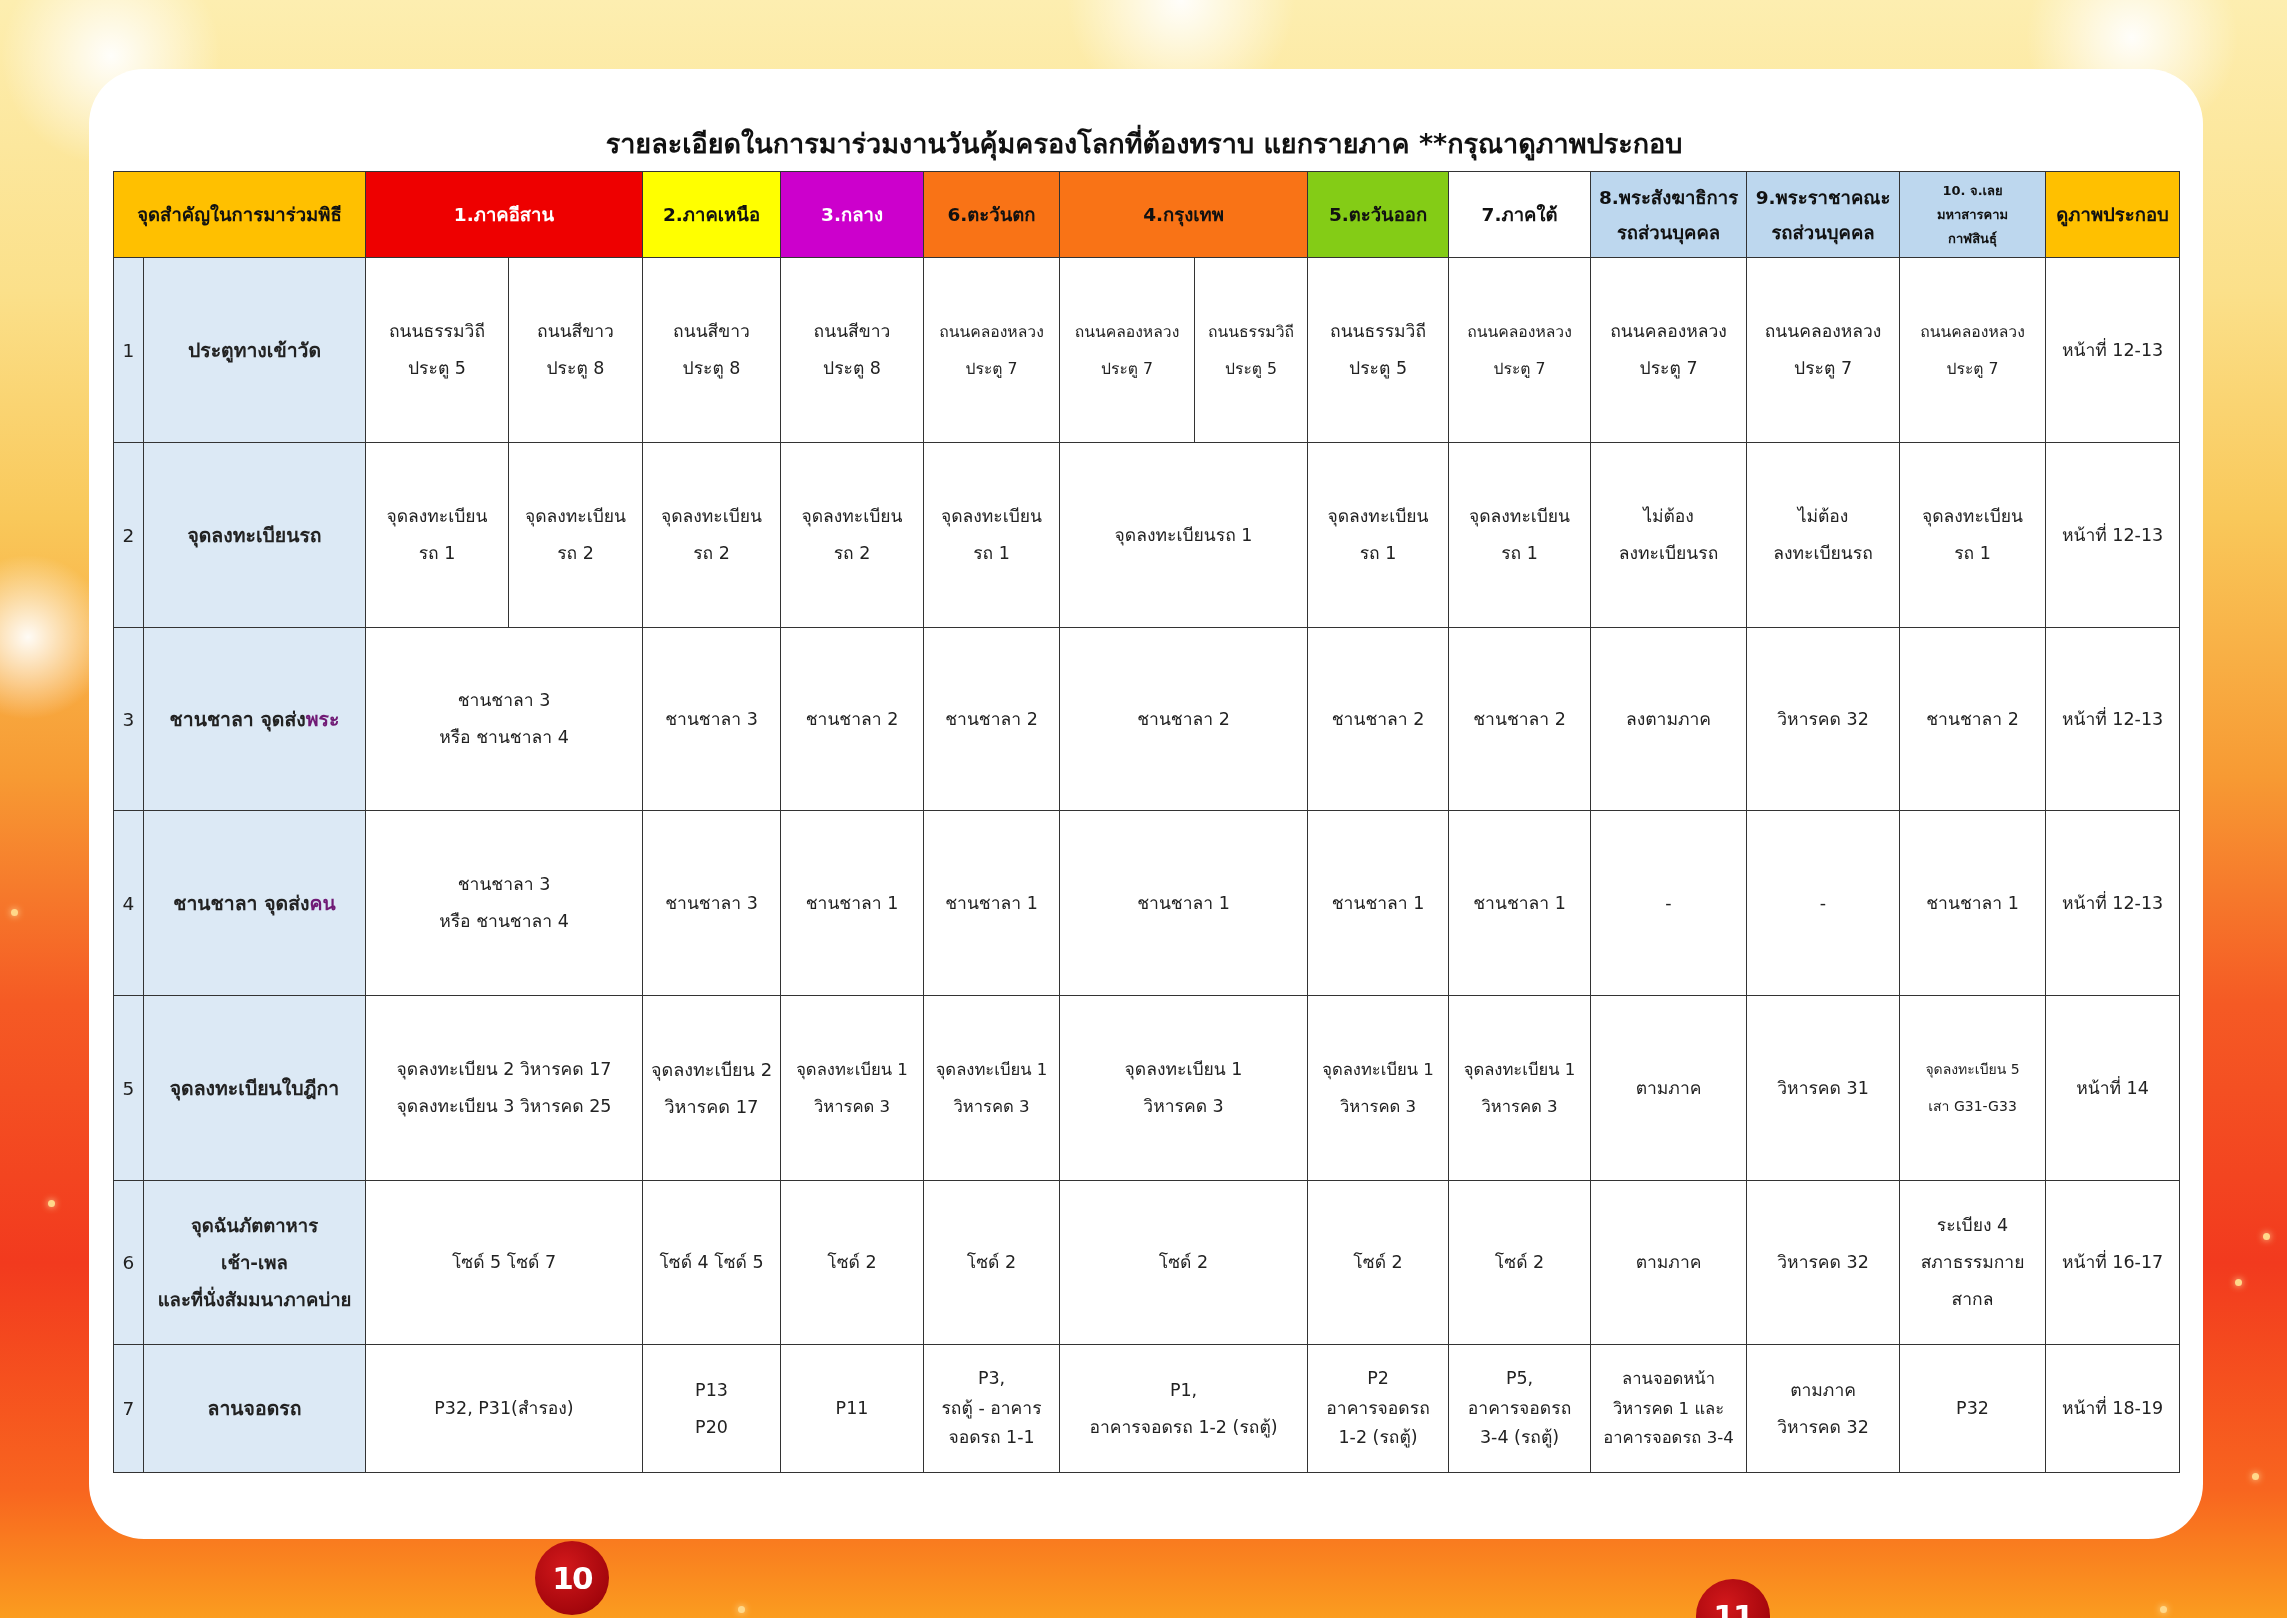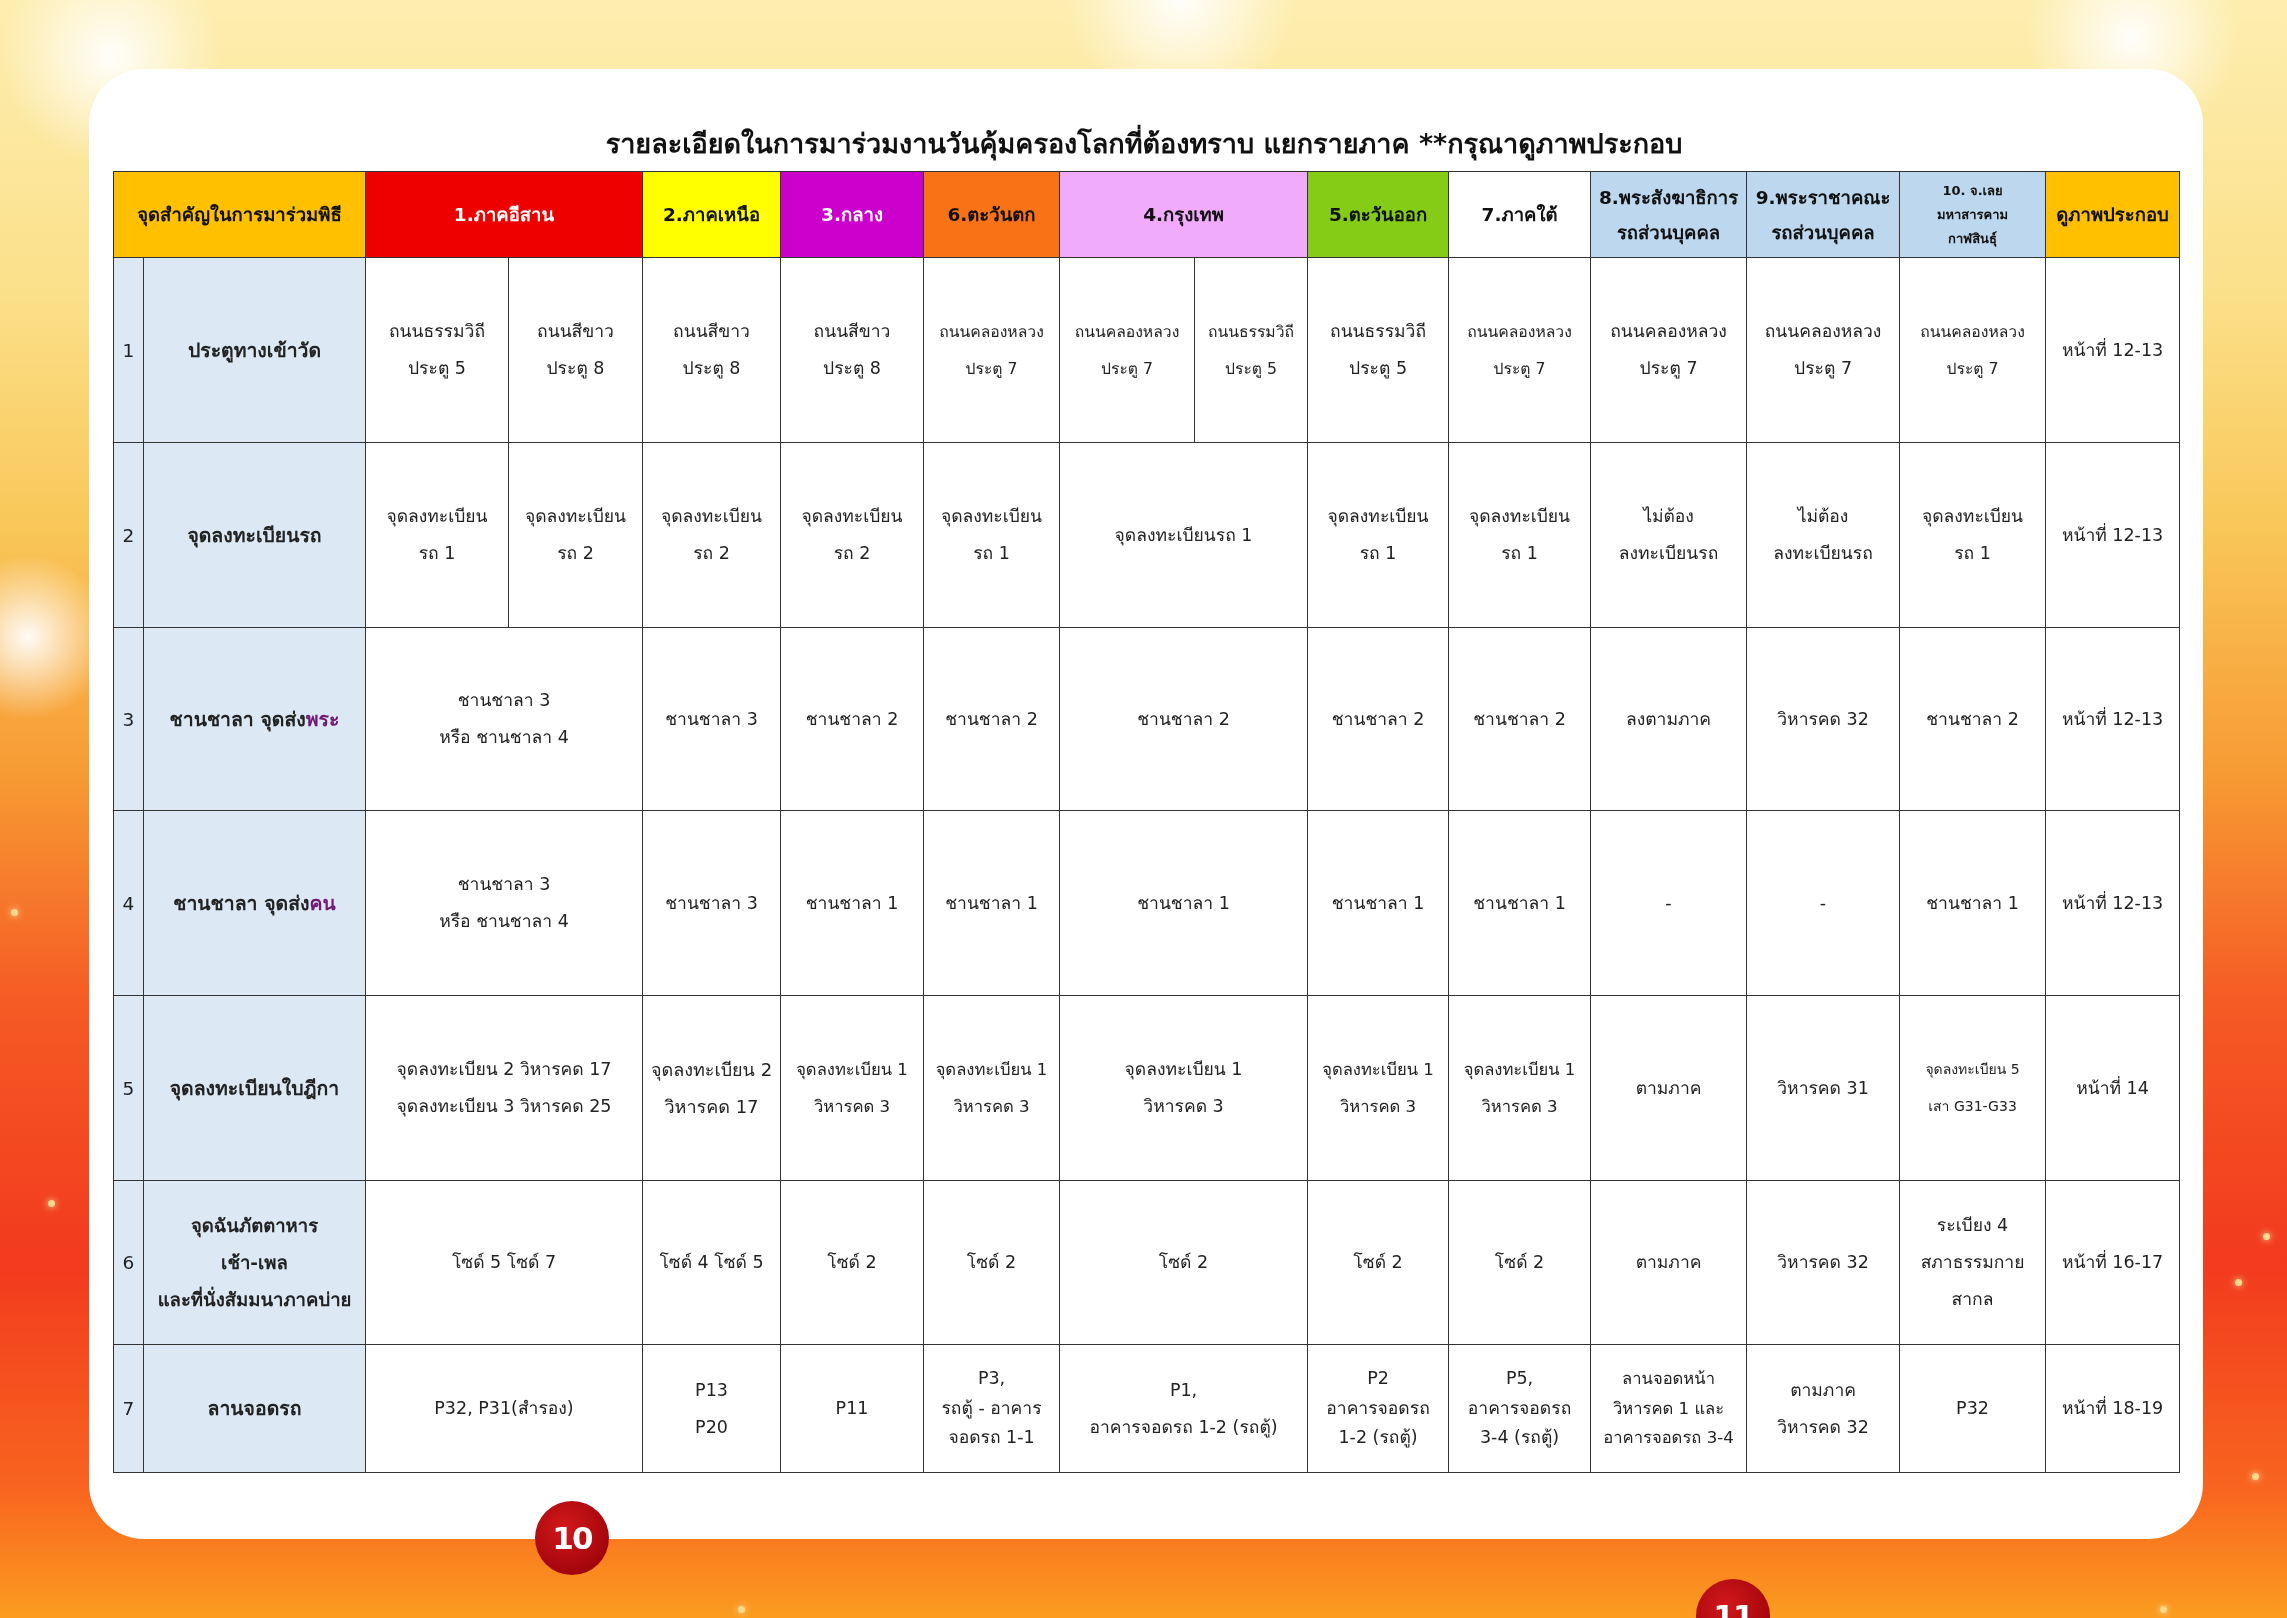--- a/index.html
+++ b/index.html
@@ -26,21 +26,21 @@
   table.grid td, table.grid th {
     border:1.8px solid #333; text-align:center; vertical-align:middle;
     padding:1.8px 1.8px; line-height:37px; word-break:break-word;
   }
   table.grid th { font-weight:bold; font-size:18.5px; line-height:35px; }
   .h-key { background:#ffc000; color:#111; }
   .h-isan { background:#ee0000; color:#fff; }
   .h-north { background:#ffff00; color:#111; }
   .h-central { background:#cc00cc; color:#fff; }
   .h-west { background:#f97316; color:#111; }
-  .h-bkk { background:#f0abfc; color:#111; }
+  .h-bkk { background:#f97316; color:#111; }
   .h-east { background:#84cc16; color:#111; }
   .h-south { background:#ffffff; color:#111; }
   .h-blue { background:#bdd7ee; color:#111; }
   .h-small { font-size:13px !important; line-height:24px !important; }
   td.num { background:#dce9f5; font-size:18.5px; }
   td.label { background:#dce9f5; font-weight:bold; font-size:19.4px; }
   .red { color:#701a75; }
   .line { display:block; }
   .badge {
     position:absolute; width:74px; height:74px; border-radius:50%;
@@ -351,15 +351,15 @@
     <td>
           <span class="line">ตามภาค</span>
           <span class="line">วิหารคด 32</span>
         </td>
     <td>P32</td>
     <td>หน้าที่ 18-19</td>
   </tr>
 </tbody>
   </table>
 
-<div class="badge" style="left:535px;top:1501px;">10</div>
+<div class="badge" style="left:535px;top:1541px;">10</div>
 <div class="badge" style="left:1696px;top:1579px;">11</div>
 
 
 </body></html>

